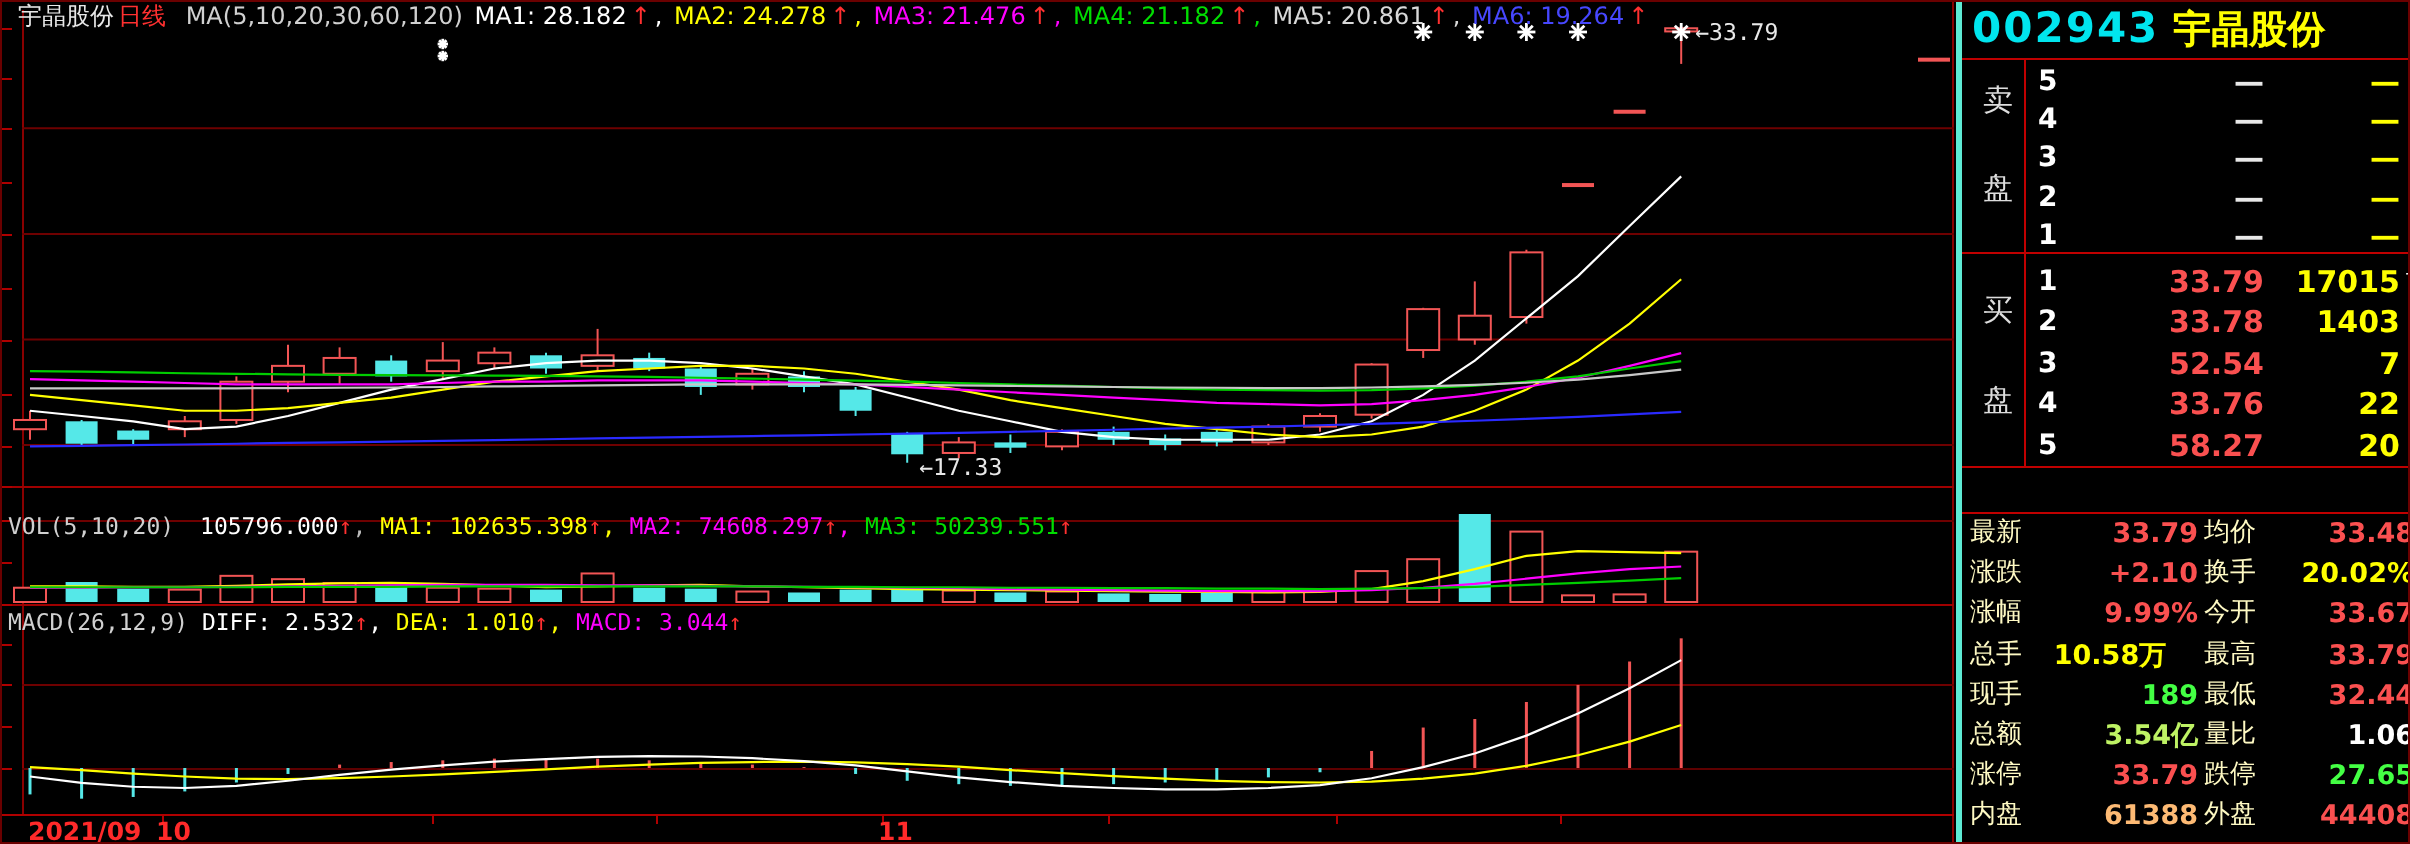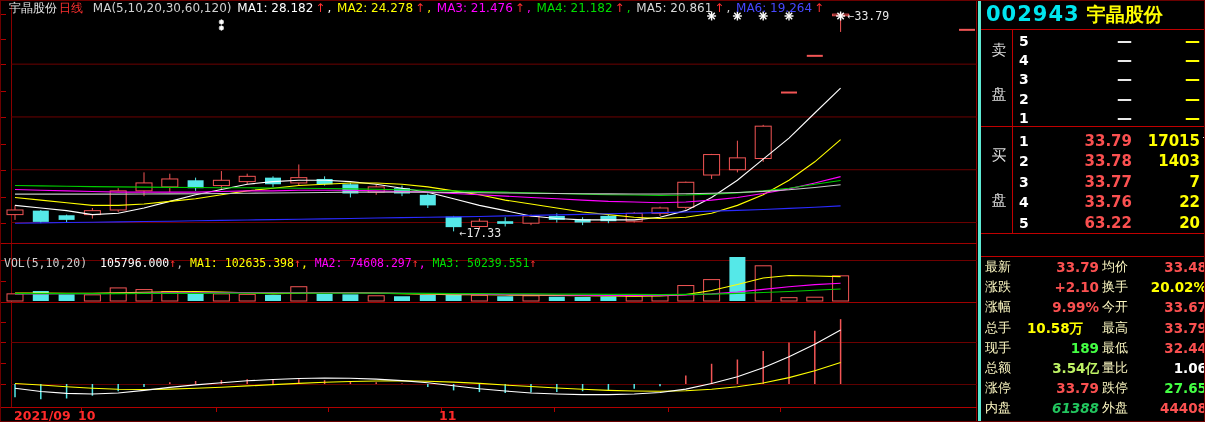--- a/index.html
+++ b/index.html
@@ -51,20 +51,24 @@
     <span style="color:#d0d0d0;margin-left:4px;">MA(5,10,20,30,60,120)</span>
     <span id="ma-values"><span style="color: rgb(255, 255, 255);"> MA1: 28.182</span><span class="arrow">↑</span><span style="color: rgb(255, 255, 255);">, </span><span style="color: rgb(255, 255, 0);"> MA2: 24.278</span><span class="arrow">↑</span><span style="color: rgb(255, 255, 0);">, </span><span style="color: rgb(255, 0, 255);"> MA3: 21.476</span><span class="arrow">↑</span><span style="color: rgb(255, 0, 255);">, </span><span style="color: rgb(0, 221, 0);"> MA4: 21.182</span><span class="arrow">↑</span><span style="color: rgb(0, 221, 0);">, </span><span style="color: rgb(216, 216, 216);"> MA5: 20.861</span><span class="arrow">↑</span><span style="color: rgb(216, 216, 216);">, </span><span style="color: rgb(71, 71, 255);"> MA6: 19.264</span><span class="arrow">↑</span></span>
   </div>
 
   <div class="subhdr" id="vol-hdr" style="top:256px;">
     <span style="color:#d0d0d0;">VOL(5,10,20)</span>
     <span style="color:#ffffff;margin-left:6px;">105796.000</span><span class="arrow">↑</span><span class="sep" style="color:#bbb;">,</span>
     <span id="vol-ma-values"><span style="color: rgb(255, 255, 0);"> MA1: 102635.398</span><span class="arrow">↑</span><span style="color: rgb(255, 255, 0);">, </span><span style="color: rgb(255, 0, 255);"> MA2: 74608.297</span><span class="arrow">↑</span><span style="color: rgb(255, 0, 255);">, </span><span style="color: rgb(0, 221, 0);"> MA3: 50239.551</span><span class="arrow">↑</span></span>
   </div>
 
+  <div class="subhdr" id="macd-hdr" style="top:304px;">
+    <span style="color:#d0d0d0;">MACD(26,12,9)</span>
+    <span id="macd-values"><span style="color: rgb(255, 255, 255);"> DIFF: 2.532</span><span class="arrow">↑</span><span style="color: rgb(255, 255, 255);">, </span><span style="color: rgb(255, 255, 0);"> DEA: 1.010</span><span class="arrow">↑</span><span style="color: rgb(255, 255, 0);">, </span><span style="color: rgb(255, 0, 255);"> MACD: 3.044</span><span class="arrow">↑</span></span>
+  </div>
 
   <div id="chart-wrap">
     <svg id="chart-svg" width="977" height="422">
         <line x1="10.5" y1="4" x2="10.5" y2="406" stroke="#8a0000" stroke-width="1"></line>
         <line x1="975.5" y1="0" x2="975.5" y2="422" stroke="#8a0000" stroke-width="1"></line>
         <line x1="10" y1="63.15116279069765" x2="976" y2="63.15116279069765" stroke="#6e0000" stroke-width="1"></line>
         <line x1="10" y1="115.94186046511628" x2="976" y2="115.94186046511628" stroke="#6e0000" stroke-width="1"></line>
         <line x1="10" y1="168.7325581395349" x2="976" y2="168.7325581395349" stroke="#6e0000" stroke-width="1"></line>
         <line x1="10" y1="221.5232558139535" x2="976" y2="221.5232558139535" stroke="#6e0000" stroke-width="1"></line>
         <line x1="0" y1="242.5" x2="976" y2="242.5" stroke="#a00000" stroke-width="1"></line>
@@ -325,31 +329,31 @@
           <span class="vol">17015</span>
           <span class="extra">+16831</span>
         </div>
         <div class="book-row buy" style="top: 150.4px;">
           <span class="lvl">2</span>
           <span class="prc">33.78</span>
           <span class="vol">1403</span>
         </div>
         <div class="book-row buy" style="top: 170.8px;">
           <span class="lvl">3</span>
-          <span class="prc">33.77</span>
+          <span class="prc">52.54</span>
           <span class="vol">7</span>
         </div>
         <div class="book-row buy" style="top: 191.2px;">
           <span class="lvl">4</span>
           <span class="prc">33.76</span>
           <span class="vol">22</span>
         </div>
         <div class="book-row buy" style="top: 211.6px;">
           <span class="lvl">5</span>
-          <span class="prc">63.22</span>
+          <span class="prc">58.27</span>
           <span class="vol">20</span>
         </div>
       </div>
     <div class="redline" style="top:232px;"></div>
 
     <div class="redline" style="top:255px;"></div>
 
     <div id="stats">
         <div class="stats-row" style="top: 256px;">
           <span class="lb lb1">最新</span>
@@ -388,19 +392,19 @@
           <span class="vl vl2" style="color: rgb(255, 255, 255);">1.06</span>
         </div>
         <div class="stats-row" style="top: 377.2px;">
           <span class="lb lb1">涨停</span>
           <span class="vl vl1" style="color: rgb(250, 80, 80);">33.79</span>
           <span class="lb lb2">跌停</span>
           <span class="vl vl2" style="color: rgb(68, 255, 68);">27.65</span>
         </div>
         <div class="stats-row" style="top: 397.4px;">
           <span class="lb lb1">内盘</span>
-          <span class="vl vl1" style="color: #22c55e; font-style: italic;">61388</span>
+          <span class="vl vl1" style="color: #fdba74;">61388</span>
           <span class="lb lb2">外盘</span>
           <span class="vl vl2" style="color: rgb(250, 80, 80);">44408</span>
         </div>
       </div>
   </div>
 </div>
 
 </body></html>

